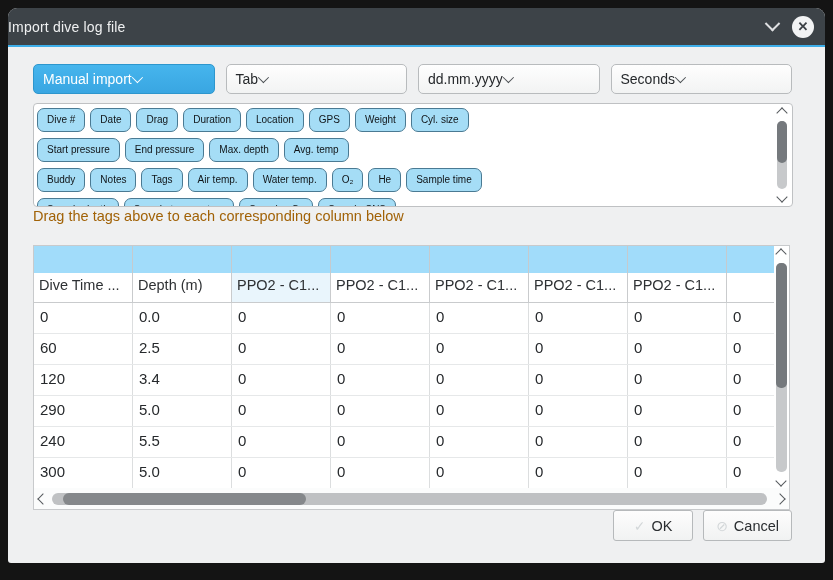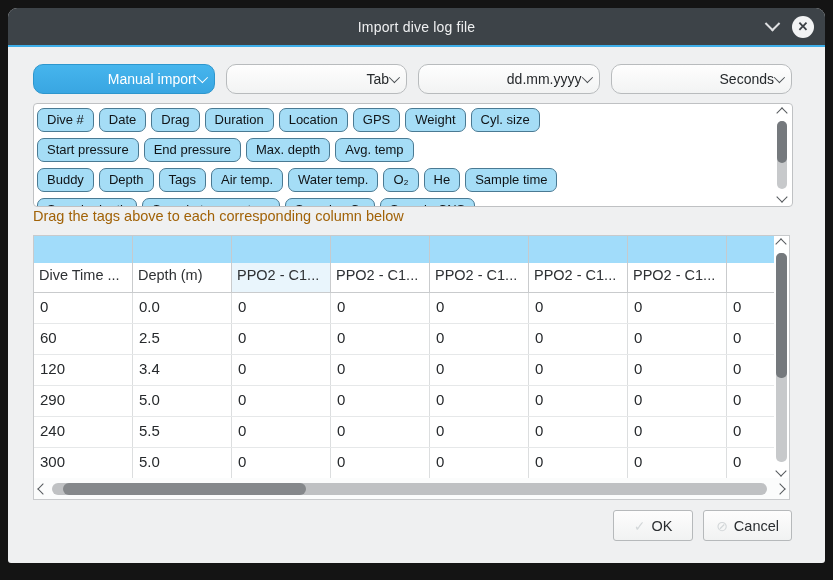--- a/index.html
+++ b/index.html
@@ -8,67 +8,67 @@
     font-family:"Liberation Sans", sans-serif;font-size:14px;color:#2b2e31;
     overflow:hidden;
   }
   .window{
     position:absolute;left:8px;top:8px;width:817px;height:555px;
     background:#eff0f1;border-radius:9px 9px 3px 3px;overflow:hidden;
   }
   
   .titlebar{
     height:37px;background:#3d4348;position:relative;
-    display:flex;align-items:center;justify-content:center;
+    display:flex;align-items:center;justify-content:flex-start;
   }
   .titlebar .title{color:#eff0f1;font-size:14px;letter-spacing:.2px;}
   .titlebar-controls{position:absolute;right:11px;top:0;height:37px;display:flex;align-items:center;gap:14px;}
   .chev{display:inline-block;width:7px;height:7px;border-right:1.7px solid #55595d;border-bottom:1.7px solid #55595d;}
   .chev.up{transform:rotate(-135deg);}
   .chev.down{transform:rotate(45deg);}
   .chev.left{transform:rotate(135deg);}
   .chev.right{transform:rotate(-45deg);}
   .titlebar .shade-chev{width:9px;height:9px;border-color:#dfe0e2;border-width:2px;transform:rotate(45deg) translate(-2px,-2px);}
   .close-btn{
     width:22px;height:22px;border-radius:50%;background:#f2f3f4;color:#3b4045;
     display:flex;align-items:center;justify-content:center;font-size:13px;font-weight:bold;cursor:default;
   }
   .accent-line{height:2px;background:#3daee9;}
   
   .combo-row{position:absolute;left:25px;top:56px;width:759px;display:flex;gap:11px;}
   .combo{
-    flex:1;height:28px;border:1px solid #b8bbbd;border-radius:10px;
+    flex:1;height:28px;border:1px solid #b8bbbd;border-radius:5px;
     background:linear-gradient(#fefefe,#f2f3f3);
-    display:flex;align-items:center;justify-content:flex-end;
+    display:flex;align-items:center;justify-content:flex-start;
     padding:0 9px;color:#26292c;font-size:14px;
   }
   .combo .cchev{width:7px;height:7px;border-right:1.6px solid #4b4f53;border-bottom:1.6px solid #4b4f53;transform:rotate(45deg) translateY(-2px);}
   .combo.selected{background:linear-gradient(#46b5ed,#39a6e2);border-color:#2d96cd;color:#ffffff;}
   .combo.selected .cchev{border-color:#ffffff;}
   
   .tags-panel{
     position:absolute;left:25px;top:95px;width:755px;height:98px;
     background:#ffffff;border:1px solid #bfc1c3;border-radius:4px;overflow:hidden;
     padding:4px 0 0 3px;box-sizing:content-box;
   }
   .tag-row{display:flex;gap:5px;margin-bottom:6px;}
   .tag{
     background:#a5ddf6;border:1.4px solid #4a7a93;border-radius:7px;
-    padding:1px 9px 2px 9px;font-size:13px;color:#101417;white-space:nowrap;line-height:19px;
+    padding:1px 9px 2px 9px;font-size:10px;color:#101417;white-space:nowrap;line-height:19px;
   }
   .panel-scrollbar{position:absolute;right:4px;top:3px;bottom:3px;width:12px;}
   .panel-scrollbar .track{position:absolute;left:1px;right:1px;top:14px;bottom:14px;background:#c7c9cb;border-radius:5px;}
   .panel-scrollbar .thumb{position:absolute;left:0;right:0;top:0;height:62%;background:#75797d;border-radius:5px;}
   .sb-chev-top{position:absolute;top:2px;left:2px;}
   .sb-chev-bottom{position:absolute;bottom:2px;left:2px;}
   
   .instruction{position:absolute;left:25px;top:200px;font-size:14.5px;color:#a16207;}
   
   .table-wrap{
-    position:absolute;left:25px;top:227px;width:757px;height:265px;
+    position:absolute;left:25px;top:237px;width:757px;height:265px;
     background:#ffffff;border:1px solid #c8cacc;box-sizing:border-box;
   }
   .cols-viewport{position:absolute;left:0;top:0;right:15px;bottom:21px;overflow:hidden;}
   .drop-row{display:flex;height:27px;}
   .drop-cell{flex:0 0 99px;background:#a1dcfa;border-right:1px solid #c6cacd;box-sizing:border-box;}
   .header-row{display:flex;height:29px;border-bottom:1px solid #c9cbcd;}
   .h-cell{
     flex:0 0 99px;box-sizing:border-box;border-right:1px solid #c9cbcd;background:#fff;
     font-size:14.5px;color:#2e3134;padding:4px 2px 0 5px;white-space:nowrap;overflow:hidden;
   }
@@ -143,21 +143,21 @@
           <span class="tag">Cyl. size</span>
         </div>
         <div class="tag-row">
           <span class="tag">Start pressure</span>
           <span class="tag">End pressure</span>
           <span class="tag">Max. depth</span>
           <span class="tag">Avg. temp</span>
         </div>
         <div class="tag-row">
           <span class="tag">Buddy</span>
-          <span class="tag">Depth</span>
+          <span class="tag">Notes</span>
           <span class="tag">Tags</span>
           <span class="tag">Air temp.</span>
           <span class="tag">Water temp.</span>
           <span class="tag">O₂</span>
           <span class="tag">He</span>
           <span class="tag">Sample time</span>
         </div>
         <div class="tag-row">
           <span class="tag">Sample depth</span>
           <span class="tag">Sample temperature</span>

